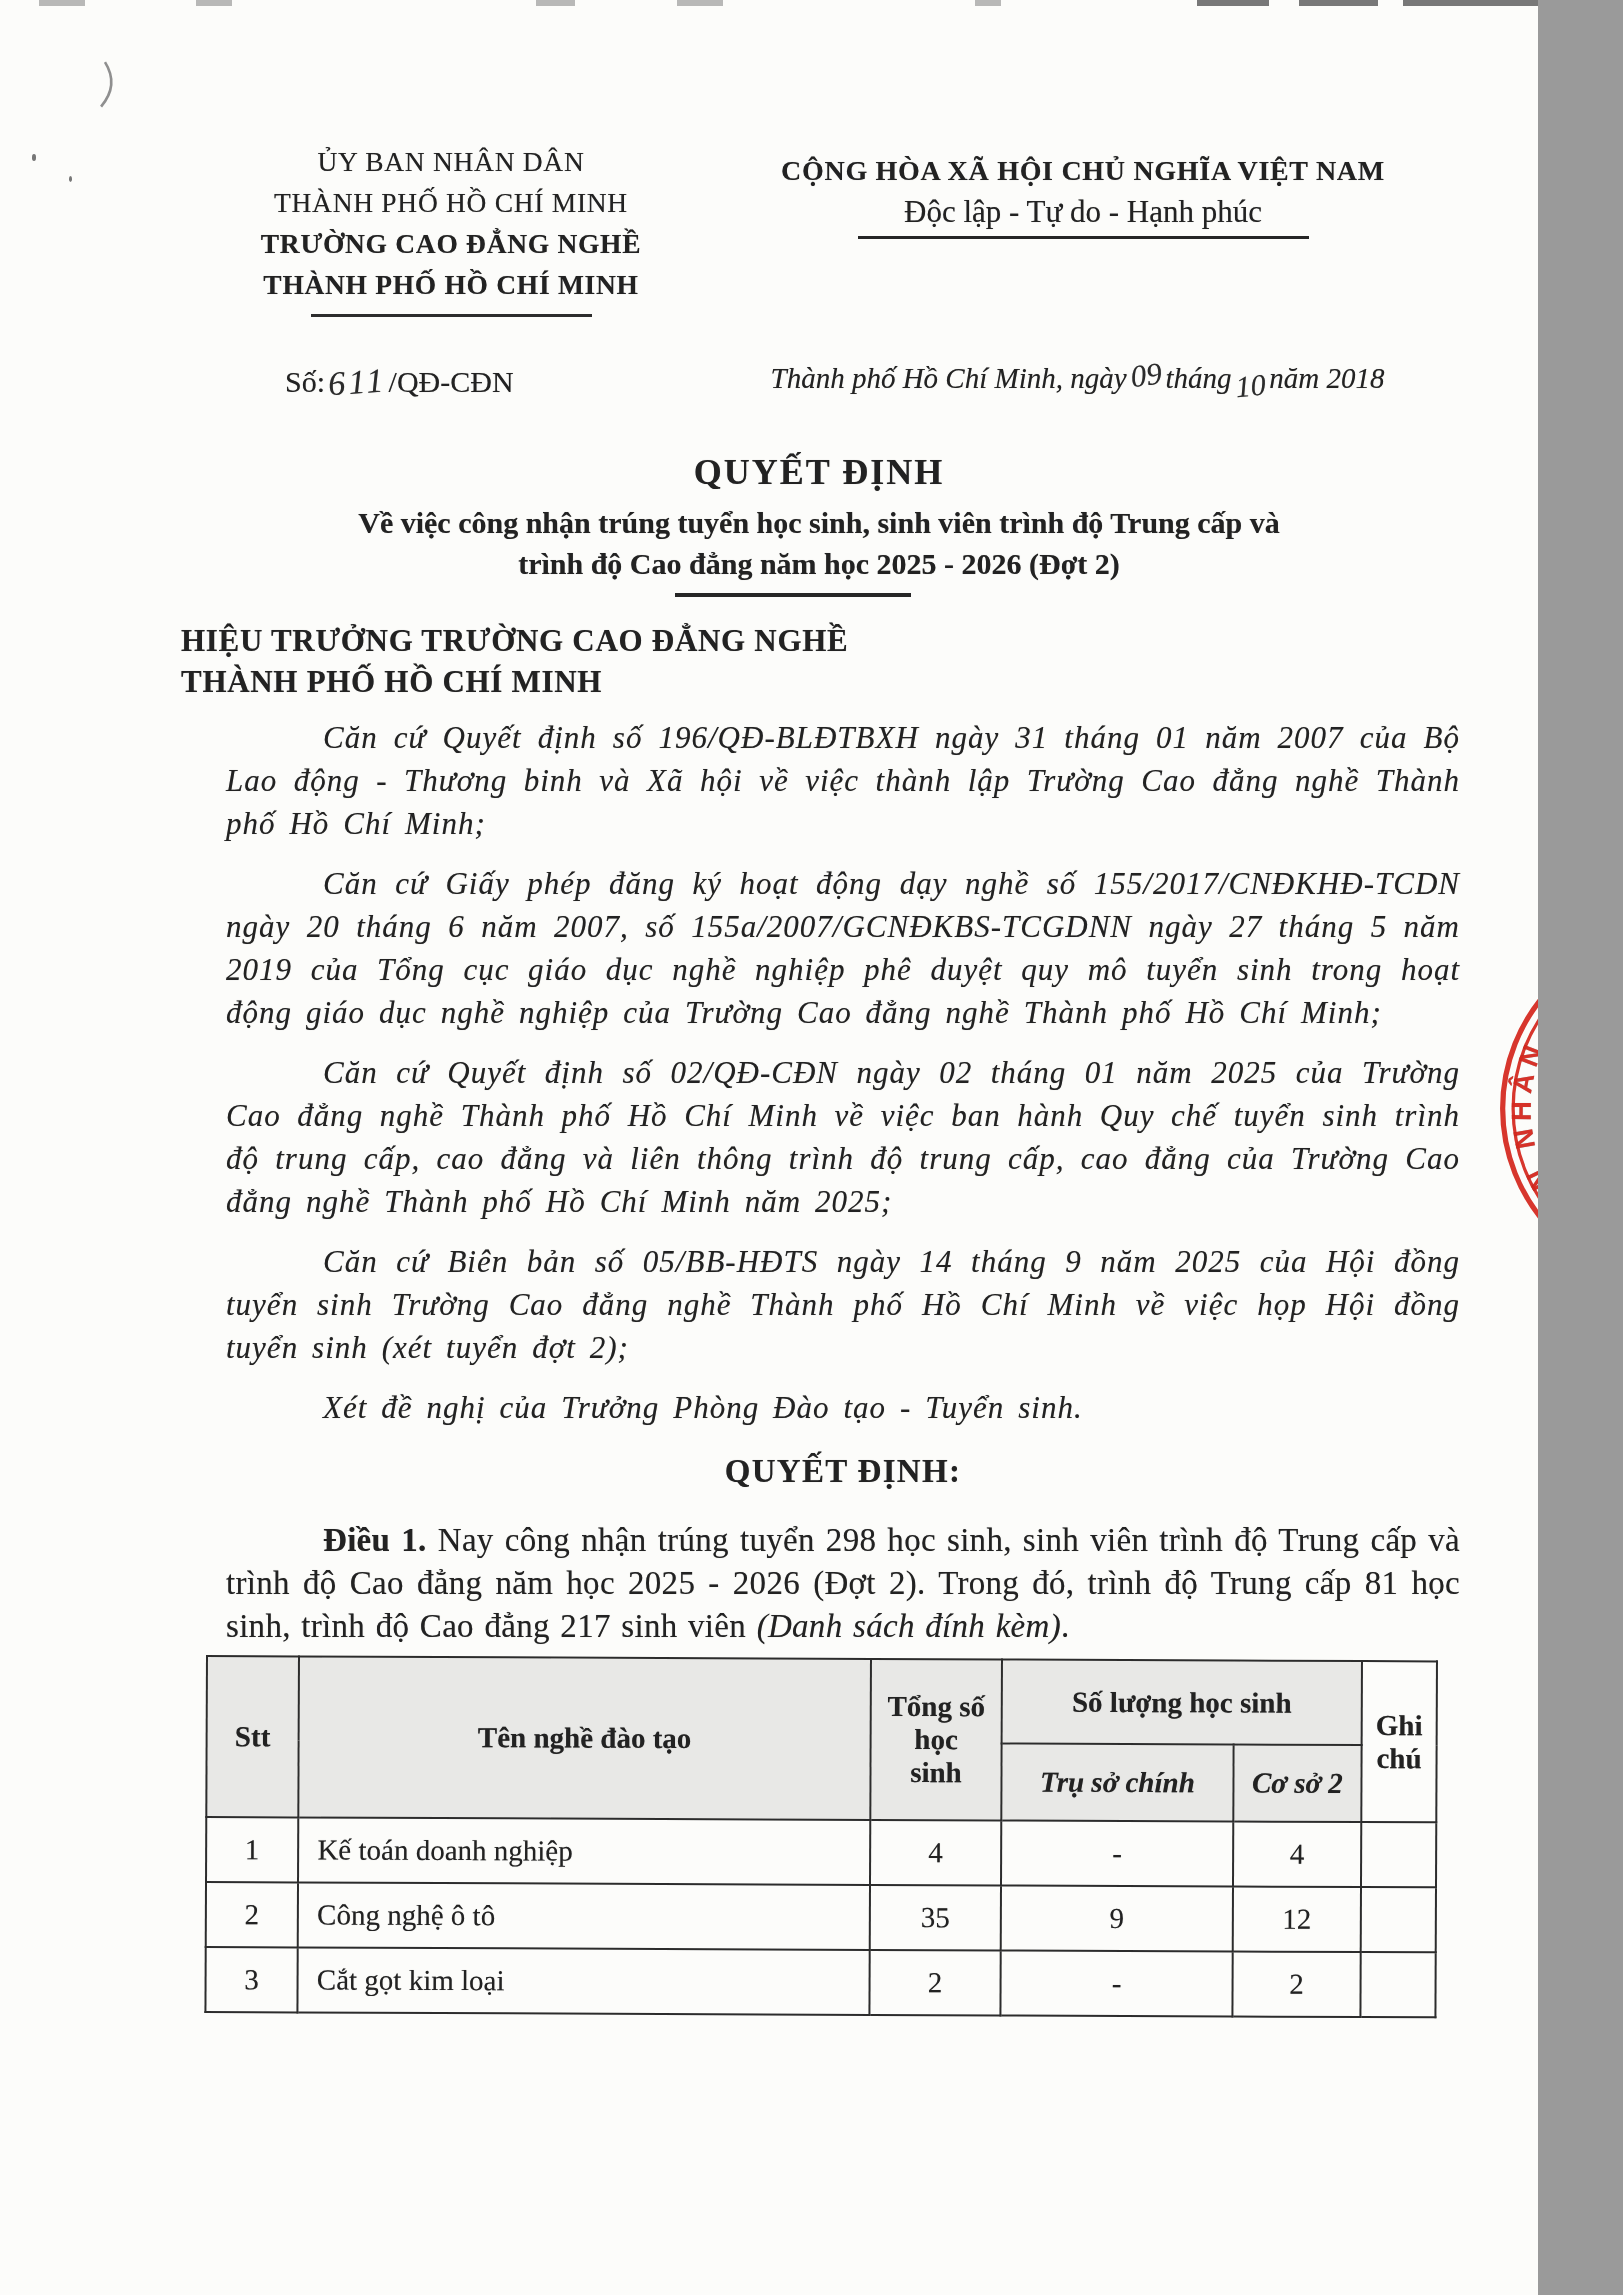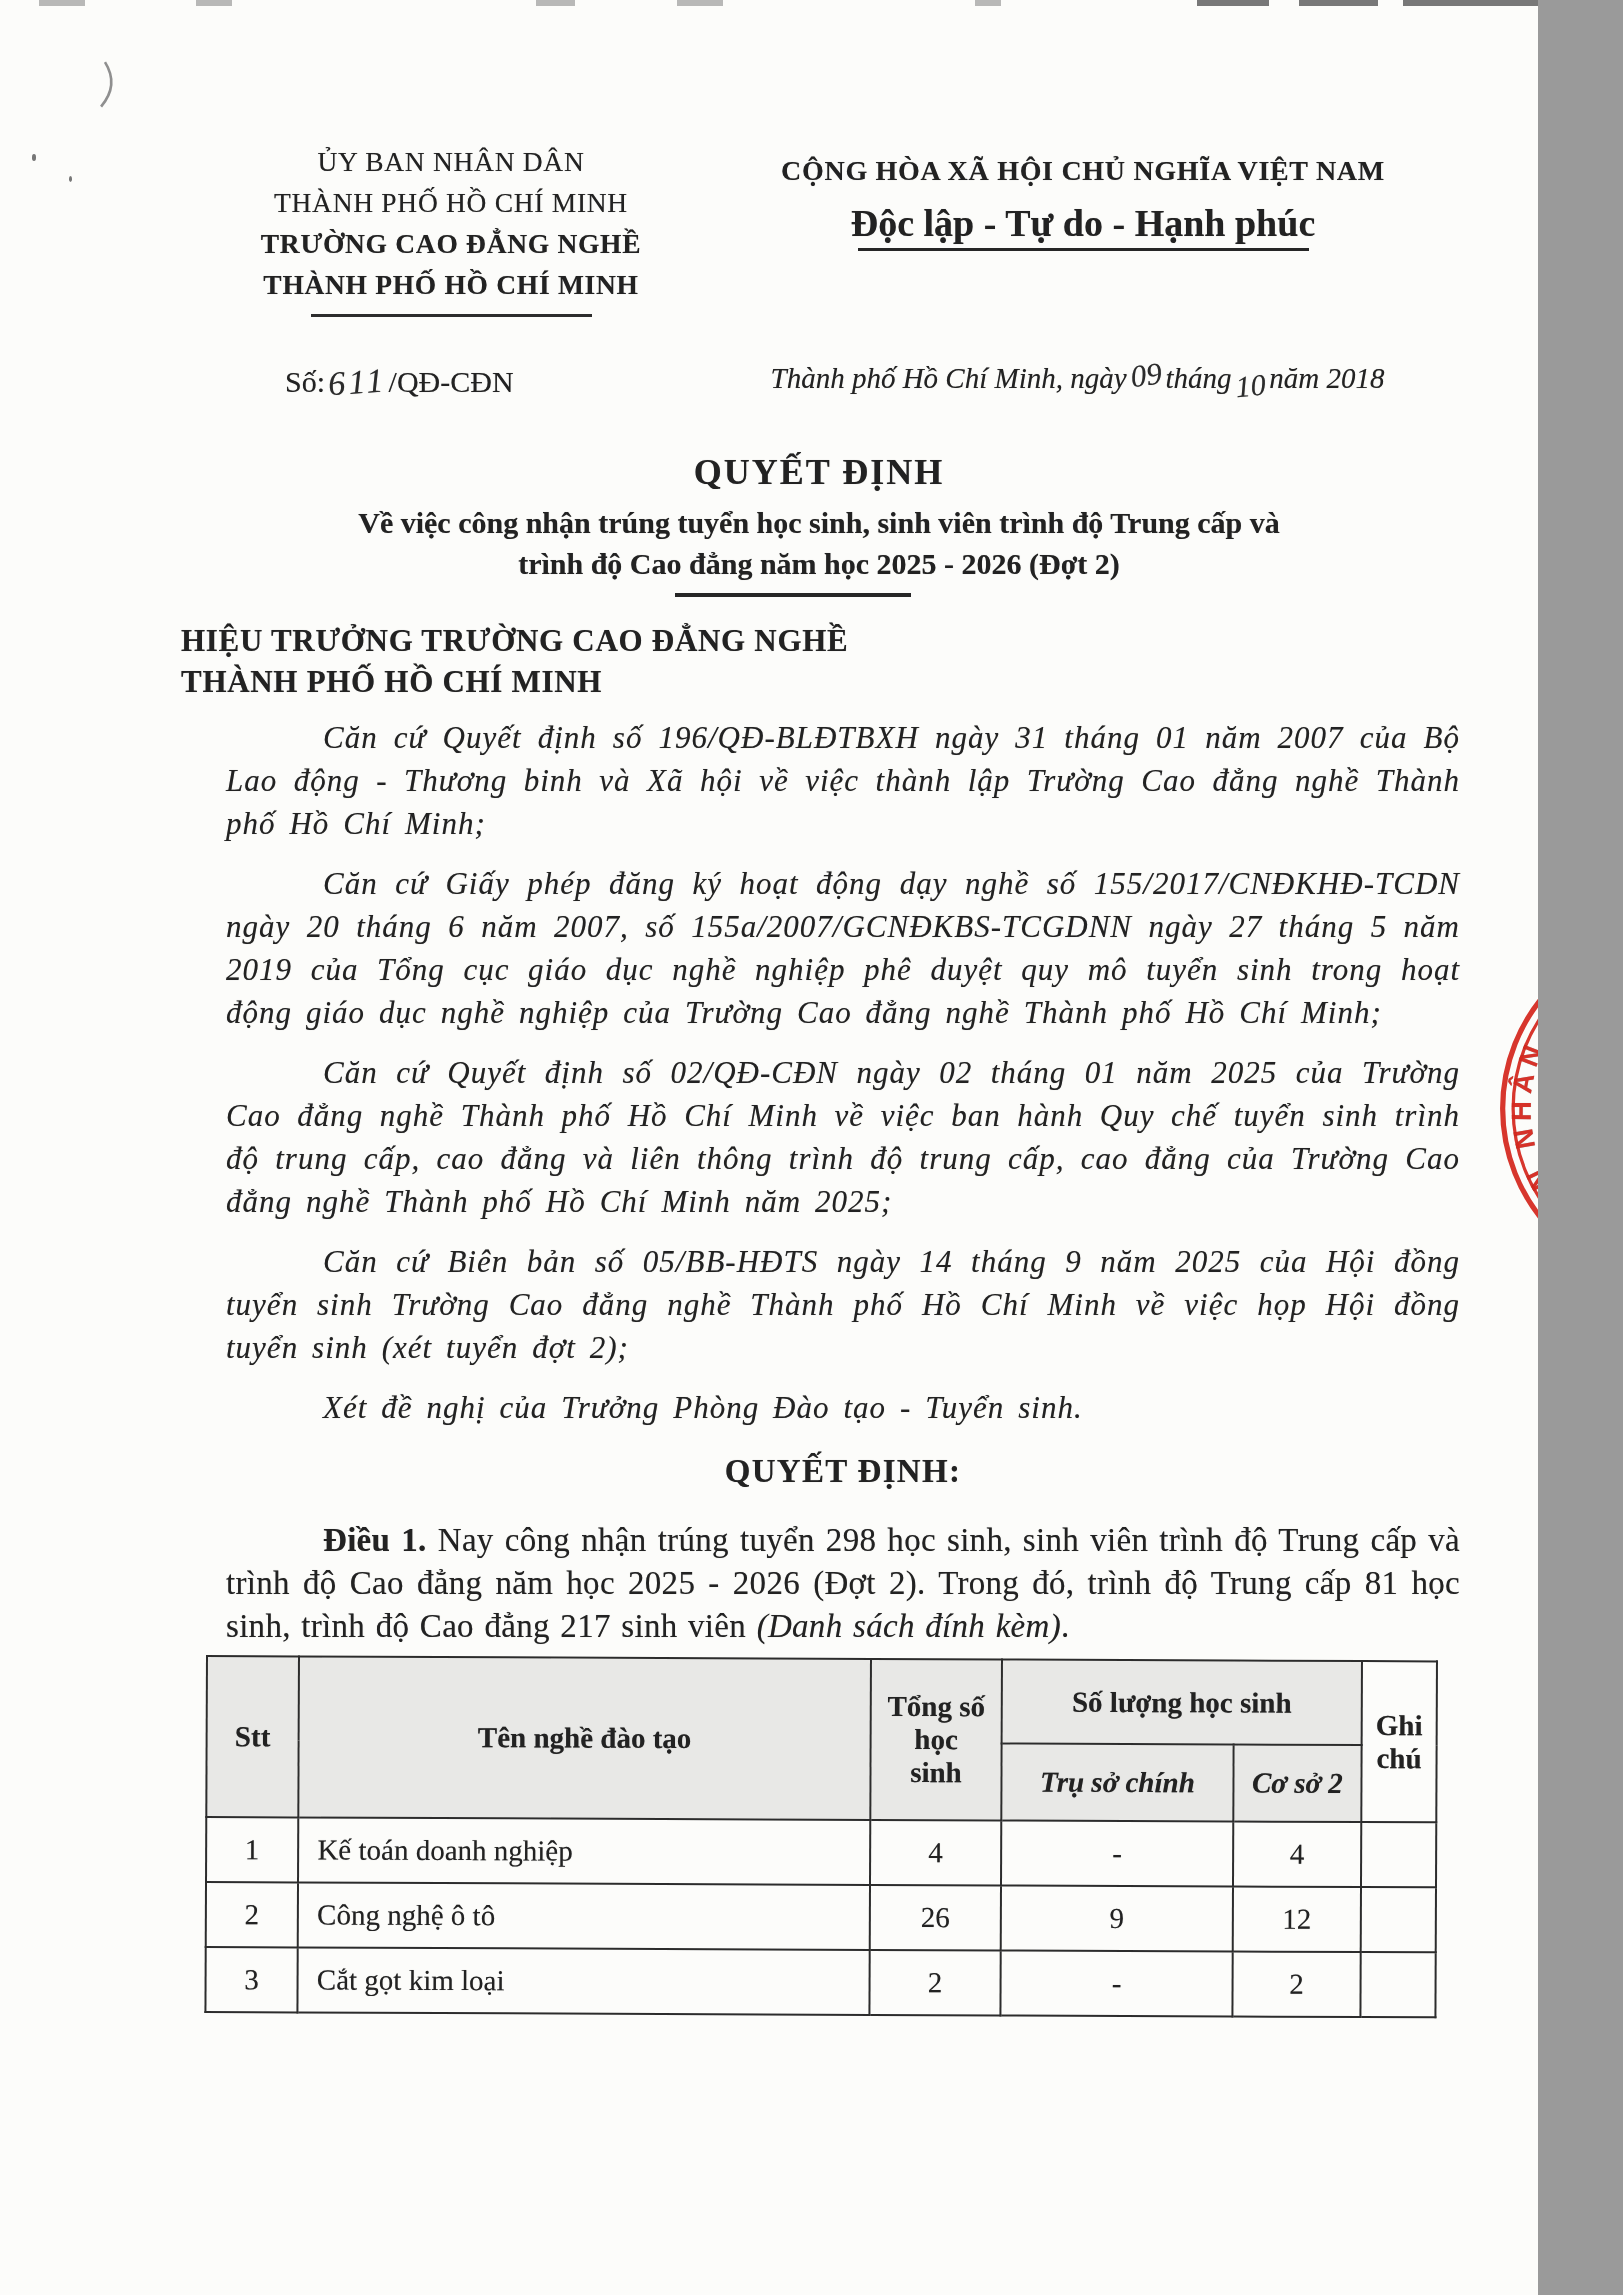--- a/index.html
+++ b/index.html
@@ -13,21 +13,21 @@
     text-shadow:0 0 0.7px rgba(25,25,25,.42);
   }
   
   .org-block{position:absolute;top:141px;left:196px;width:510px;text-align:center;}
   .org-line{font-size:27.5px;line-height:41px;letter-spacing:0.7px;}
   .org-line.b{font-weight:bold;}
   .org-underline{width:281px;height:2.6px;background:#2d2d2d;margin:9.2px auto 0;}
 
   .national-block{position:absolute;top:152px;left:707px;width:752px;text-align:center;}
   .national-1{font-size:28px;font-weight:bold;line-height:37px;letter-spacing:0.7px;}
-  .national-2{font-size:38px;font-weight:bold;line-height:39px;margin-top:15px;}
+  .national-2{font-size:31px;font-weight:normal;line-height:39px;margin-top:3px;}
   .national-underline{width:451px;height:3.3px;background:#262626;margin:5.2px auto 0;}
 
   .doc-number{position:absolute;top:362px;left:285px;font-size:30px;white-space:nowrap;}
   .hw{font-style:italic;display:inline-block;color:#2b2b2b;}
   .hw-num{font-size:34px;letter-spacing:3.3px;transform:rotate(-4deg) translateY(1.3px);margin:0 2.6px;}
   .date-line{position:absolute;top:360px;left:693px;width:769px;font-size:29px;font-style:italic;text-align:center;white-space:nowrap;}
   .hw-day{font-size:31px;transform:rotate(-7deg) translateY(-2.6px);margin:0 3.9px;}
   .hw-month{font-size:30px;transform:rotate(-5deg) translateY(7.9px);margin:0 3.9px;}
 
   
@@ -166,21 +166,21 @@
           <td class="center">1</td>
           <td class="name">Kế toán doanh nghiệp</td>
           <td class="center">4</td>
           <td class="center">-</td>
           <td class="center">4</td>
           <td></td>
         </tr>
         <tr class="body-row">
           <td class="center">2</td>
           <td class="name">Công nghệ ô tô</td>
-          <td class="center">26</td>
+          <td class="center">35</td>
           <td class="center">9</td>
           <td class="center">12</td>
           <td></td>
         </tr>
         <tr class="body-row">
           <td class="center">3</td>
           <td class="name">Cắt gọt kim loại</td>
           <td class="center">2</td>
           <td class="center">-</td>
           <td class="center">2</td>

